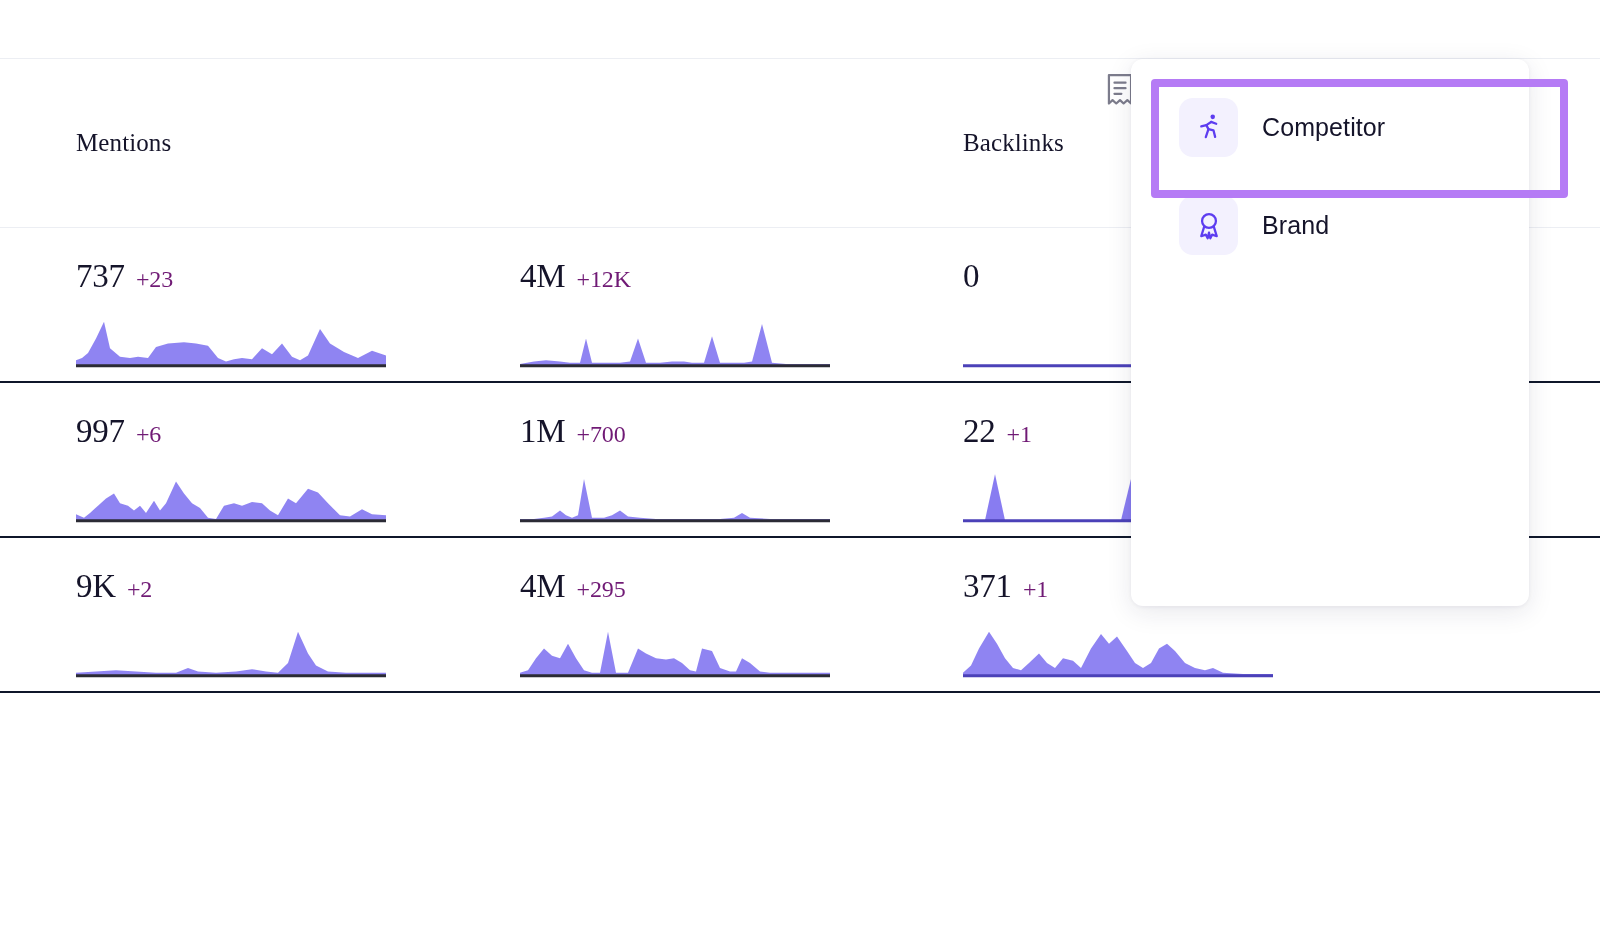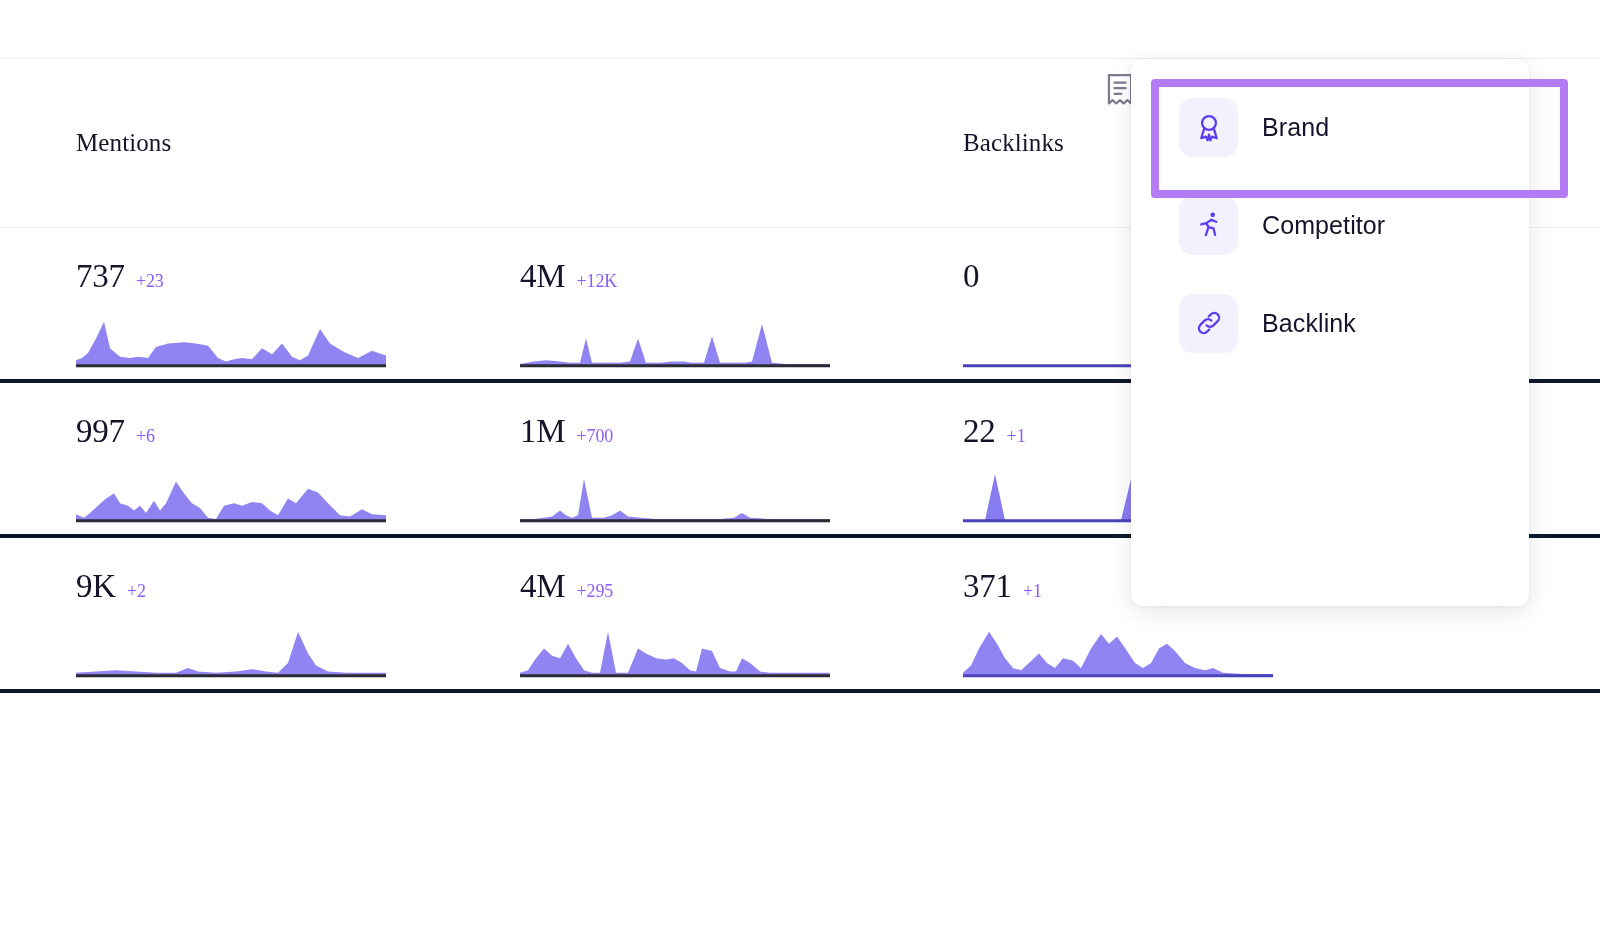--- a/index.html
+++ b/index.html
@@ -22,21 +22,21 @@
   }
   .row.header {
     height: 170px;
     border-top: 1px solid #eceef3;
     border-bottom: 1px solid #eceef3;
     margin-top: 58px;
     align-items: center;
   }
   .row.data {
     height: 155px;
-    border-bottom: 4px solid #0f172a;
+    border-bottom: 2px solid #0f172a;
   }
 
   
   .col { position: absolute; top: 0; height: 100%; }
   .col-1 { left: 76px;  width: 440px; }
   .col-2 { left: 520px; width: 440px; }
   .col-3 { left: 963px; width: 440px; }
 
   .colhead {
     font-size: 25px;
@@ -56,23 +56,23 @@
     gap: 11px;
     white-space: nowrap;
   }
   .metric .big {
     font-size: 33px;
     color: #15142a;
     line-height: 1;
     letter-spacing: -0.2px;
   }
   .metric .delta {
-    font-size: 18px;
+    font-size: 24px;
     line-height: 1;
-    color: #8b5cf6;
+    color: #701a75;
     letter-spacing: -0.1px;
   }
 
   .spark {
     position: absolute;
     top: 84px;
     left: 0;
     width: 310px;
     height: 58px;
   }
@@ -286,54 +286,45 @@
   <div class="receipt-icon">
     <svg width="34" height="36" viewBox="0 0 24 26" fill="none">
       <path d="M4 1.5 H20 V22 L17.3 19.6 L14.6 22 L12 19.6 L9.3 22 L6.6 19.6 L4 22 Z" stroke="#7c7c8c" stroke-width="1.6" stroke-linejoin="round" fill="#fff"></path>
       <line x1="8" y1="7" x2="16" y2="7" stroke="#7c7c8c" stroke-width="1.6" stroke-linecap="round"></line>
       <line x1="8" y1="11" x2="16" y2="11" stroke="#7c7c8c" stroke-width="1.6" stroke-linecap="round"></line>
       <line x1="8" y1="15" x2="13" y2="15" stroke="#7c7c8c" stroke-width="1.6" stroke-linecap="round"></line>
     </svg>
   </div>
 
   <div class="dropdown">
-
-    <div class="dd-item">
-      <span class="dd-icon-box">
-        <svg width="32" height="32" viewBox="0 0 24 24" fill="none" stroke="#5d3df0" stroke-width="1.7" stroke-linecap="round" stroke-linejoin="round">
-          <circle cx="12" cy="9" r="5.2"></circle>
-          <path d="M8.4 13.2 L6.2 20.4 L9.6 19.2 L11 22 L12 17.8"></path>
-          <path d="M15.6 13.2 L17.8 20.4 L14.4 19.2 L13 22 L12 17.8"></path>
-        </svg>
-      </span>
-      <span class="dd-label">Brand</span>
-    </div>
 
     <div class="dd-item">
       <span class="dd-icon-box">
         <svg width="32" height="32" viewBox="0 0 24 24" fill="none" stroke="#5d3df0" stroke-width="1.7" stroke-linecap="round" stroke-linejoin="round">
           <circle cx="14.8" cy="4.4" r="1.7" fill="#5d3df0" stroke="none"></circle>
           <path d="M13.6 8.2 L10 10.6 L11.6 13.6 L9.6 19.6"></path>
           <path d="M11.6 13.6 L15.4 14.6 L16.6 19.4"></path>
           <path d="M10 10.6 L6.2 11.6"></path>
           <path d="M13.6 8.2 L17.4 9.6"></path>
         </svg>
       </span>
       <span class="dd-label">Competitor</span>
     </div>
 
-
-
     <div class="dd-item">
       <span class="dd-icon-box">
         <svg width="32" height="32" viewBox="0 0 24 24" fill="none" stroke="#5d3df0" stroke-width="1.7" stroke-linecap="round" stroke-linejoin="round">
-          <path d="M10.2 13.8 A3.6 3.6 0 0 0 15.3 13.8 L18.5 10.6 A3.6 3.6 0 0 0 13.4 5.5 L11.8 7.1"></path>
-          <path d="M13.8 10.2 A3.6 3.6 0 0 0 8.7 10.2 L5.5 13.4 A3.6 3.6 0 0 0 10.6 18.5 L12.2 16.9"></path>
+          <circle cx="12" cy="9" r="5.2"></circle>
+          <path d="M8.4 13.2 L6.2 20.4 L9.6 19.2 L11 22 L12 17.8"></path>
+          <path d="M15.6 13.2 L17.8 20.4 L14.4 19.2 L13 22 L12 17.8"></path>
         </svg>
       </span>
-      <span class="dd-label">Backlink</span>
-    </div>
+      <span class="dd-label">Brand</span>
+    </div>
+
+
+
 
   </div>
 
   <div class="highlight"></div>
 
 </div>
 
 </body></html>

